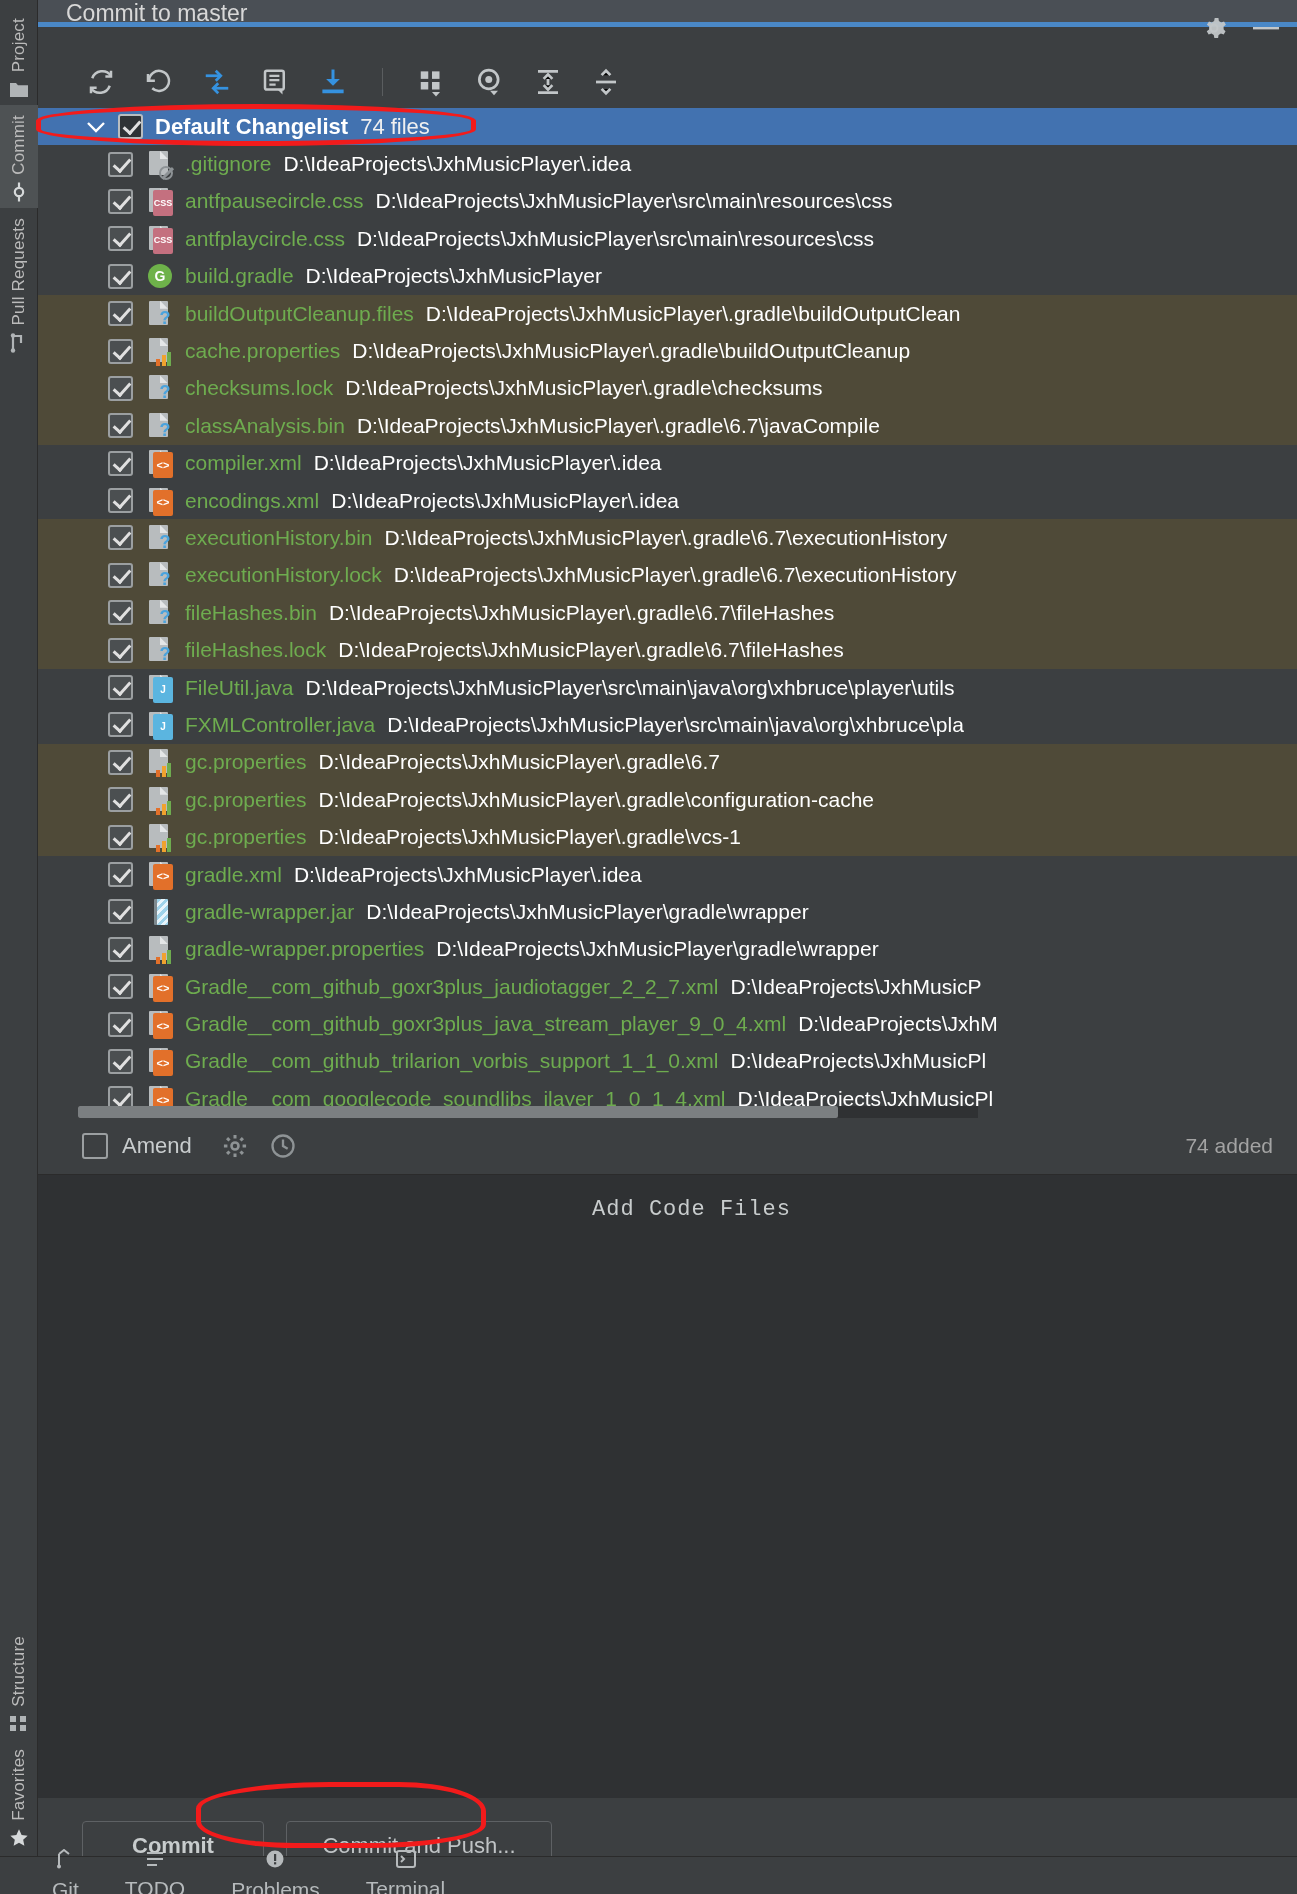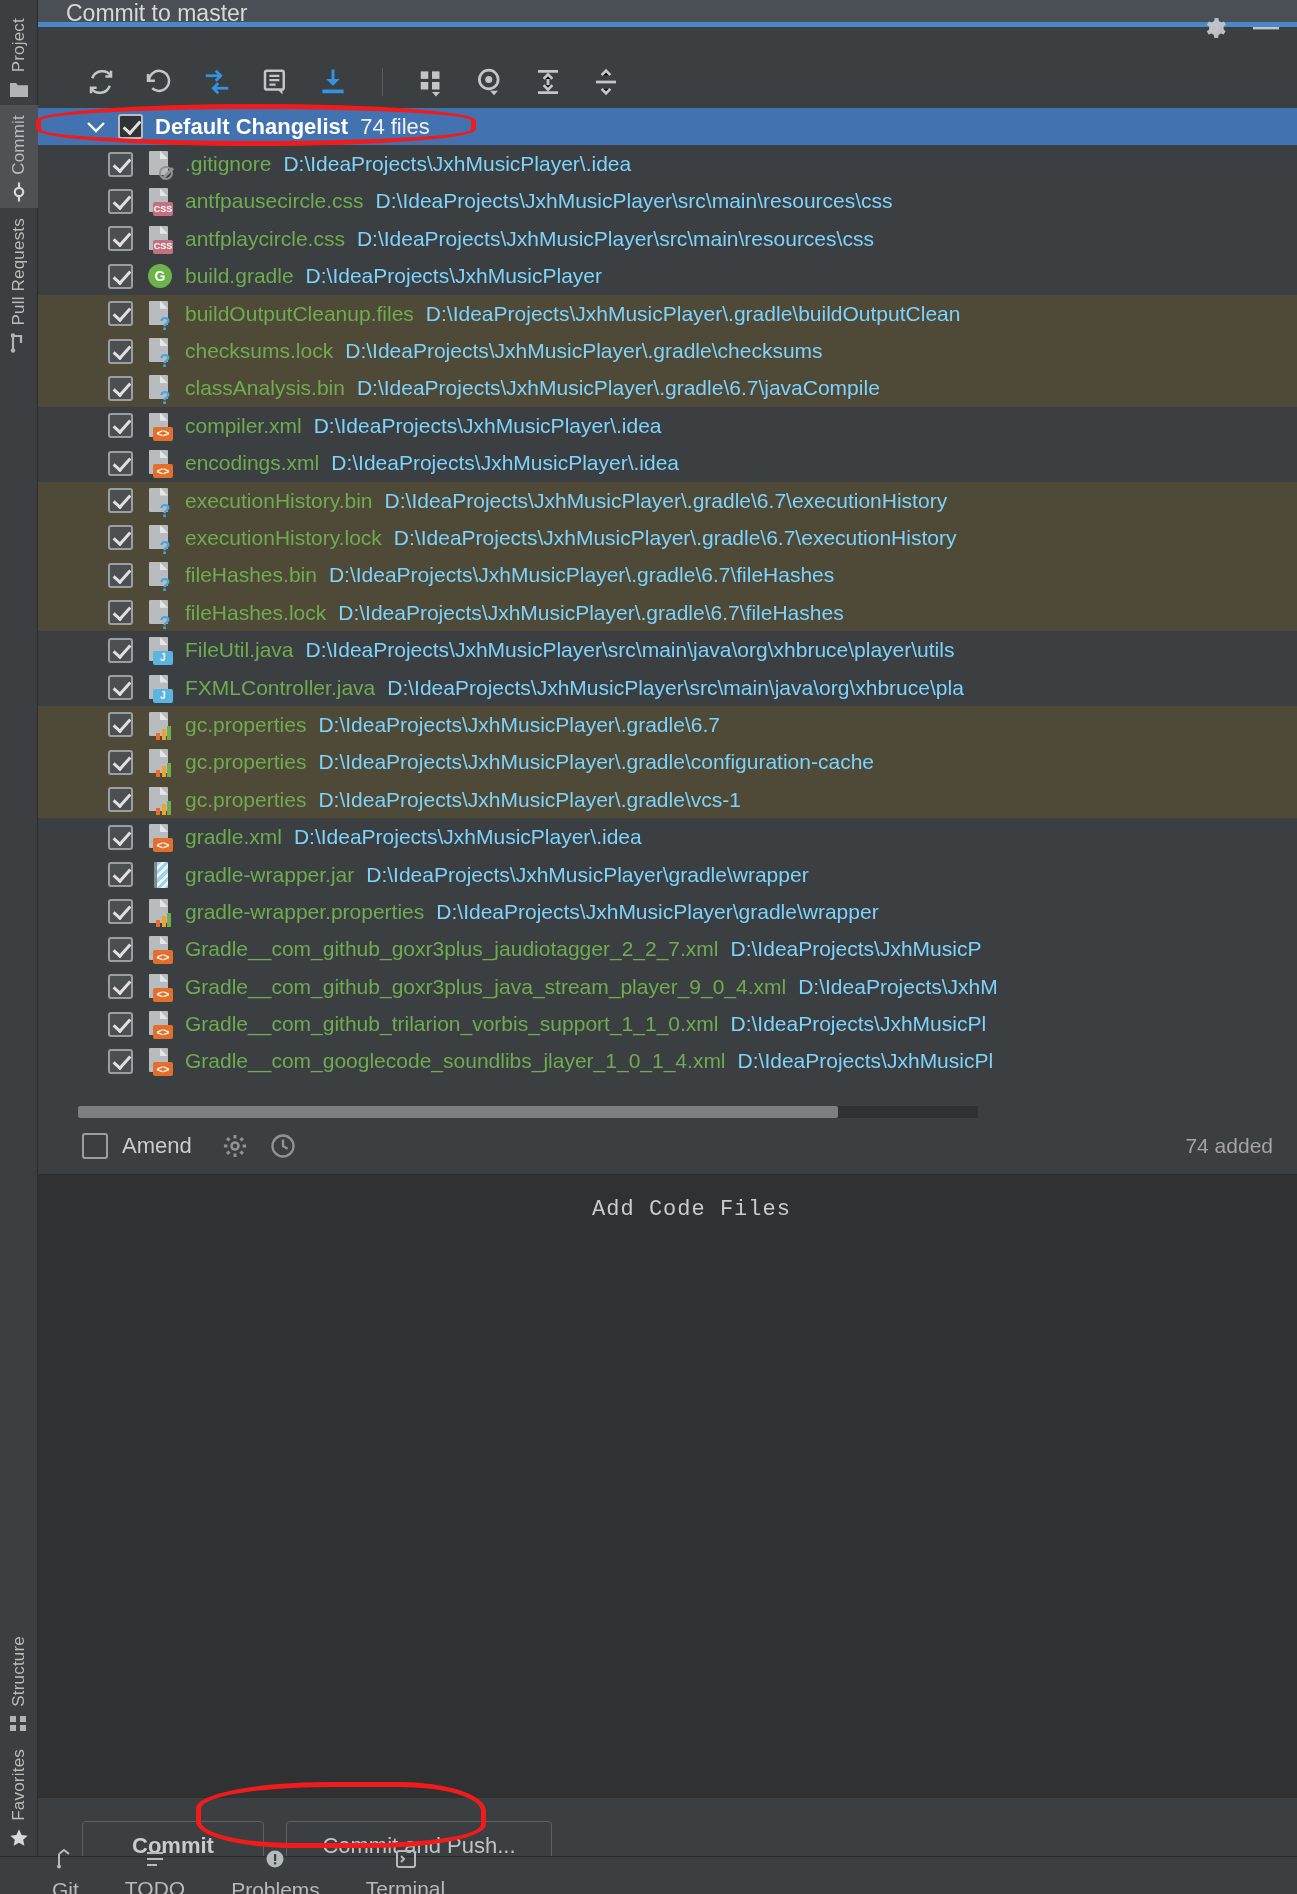--- a/index.html
+++ b/index.html
@@ -149,21 +149,21 @@
   .cb.checked::after {
     content: "";
     position: absolute; left: 7px; top: 1px;
     width: 7px; height: 14px;
     border: solid #e0e0e0;
     border-width: 0 3px 3px 0;
     transform: rotate(42deg);
   }
   .cb.hdr { background: #2f3336; border-color: #b9bdbf; }
   .fname { color: #6eac4f; margin-right: 12px; }
-  .fpath { color: #7dd3fc; }
+  .fpath { color: #ffffff; }
   .hdr-title { font-weight: bold; font-size: 22px; margin-right: 12px; color:#ffffff;}
   .hdr-count { font-size: 22px; color: #f0f0f0; }
 
   
   .ficon {
     width: 30px; height: 30px; flex: 0 0 30px;
     margin-right: 10px;
     position: relative;
   }
   .ficon .sheet {
@@ -173,21 +173,21 @@
     border-radius: 1px;
   }
   .ficon .fold {
     position: absolute; left: 15px; top: 2px;
     width: 8px; height: 8px;
     background: #e4e6e7;
     clip-path: polygon(0 0, 100% 100%, 0 100%);
   }
   .ficon .badge {
     position: absolute; left: 8px; bottom: 0px;
-    width: 20px; height: 14px;
+    width: 20px; height: 26px;
     border-radius: 2px;
     font-size: 10px; font-weight: bold;
     color: #fff;
     display: flex; align-items: center; justify-content: center;
     line-height: 1;
   }
   .badge.css { background: #c4707f; font-size: 9px; }
   .badge.xml { background: #e2702a; font-size: 11px; }
   .badge.java { background: #5bb5e0; font-size: 10px; }
   .badge.q {
@@ -541,20 +541,35 @@
             </span>
             <span class="fname">buildOutputCleanup.files</span>
             <span class="fpath">D:\IdeaProjects\JxhMusicPlayer\.gradle\buildOutputClean</span>
           </div>
           <div class="row alt">
             <span class="indent"></span>
             <span class="cb checked"></span>
             <span class="ficon">
               <span class="sheet"></span>
               <span class="fold"></span>
+              <span class="bars">
+                <i></i>
+                <i></i>
+                <i></i>
+              </span>
+            </span>
+            <span class="fname">cache.properties</span>
+            <span class="fpath">D:\IdeaProjects\JxhMusicPlayer\.gradle\buildOutputCleanup</span>
+          </div>
+          <div class="row alt">
+            <span class="indent"></span>
+            <span class="cb checked"></span>
+            <span class="ficon">
+              <span class="sheet"></span>
+              <span class="fold"></span>
               <span class="badge q">?</span>
             </span>
             <span class="fname">checksums.lock</span>
             <span class="fpath">D:\IdeaProjects\JxhMusicPlayer\.gradle\checksums</span>
           </div>
           <div class="row alt">
             <span class="indent"></span>
             <span class="cb checked"></span>
             <span class="ficon">
               <span class="sheet"></span>

